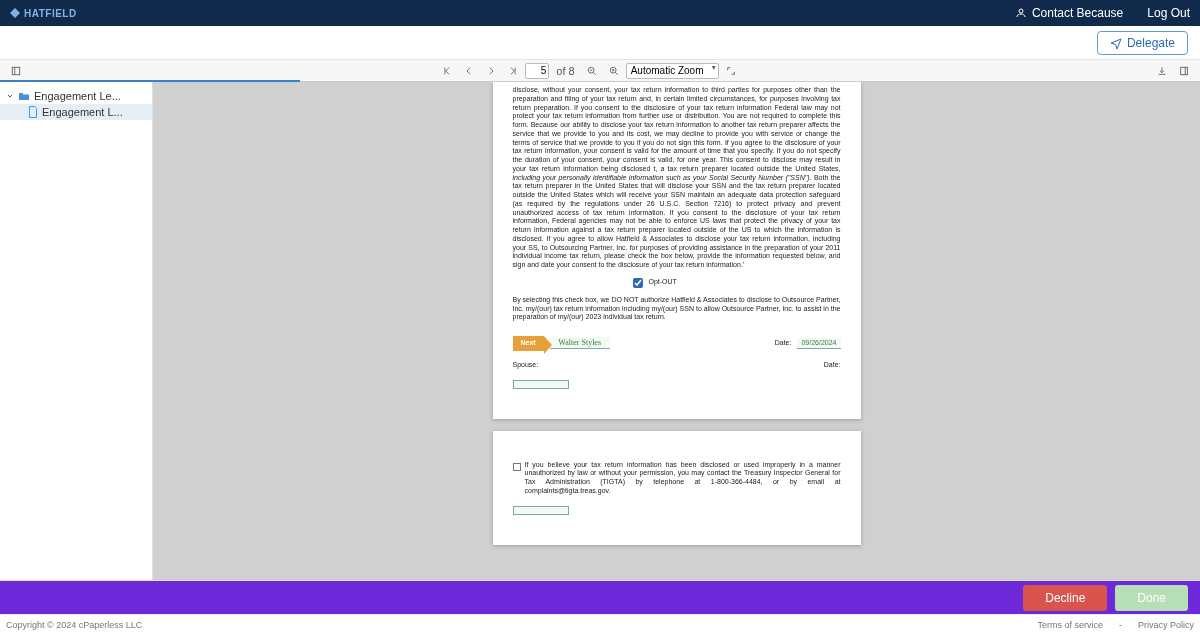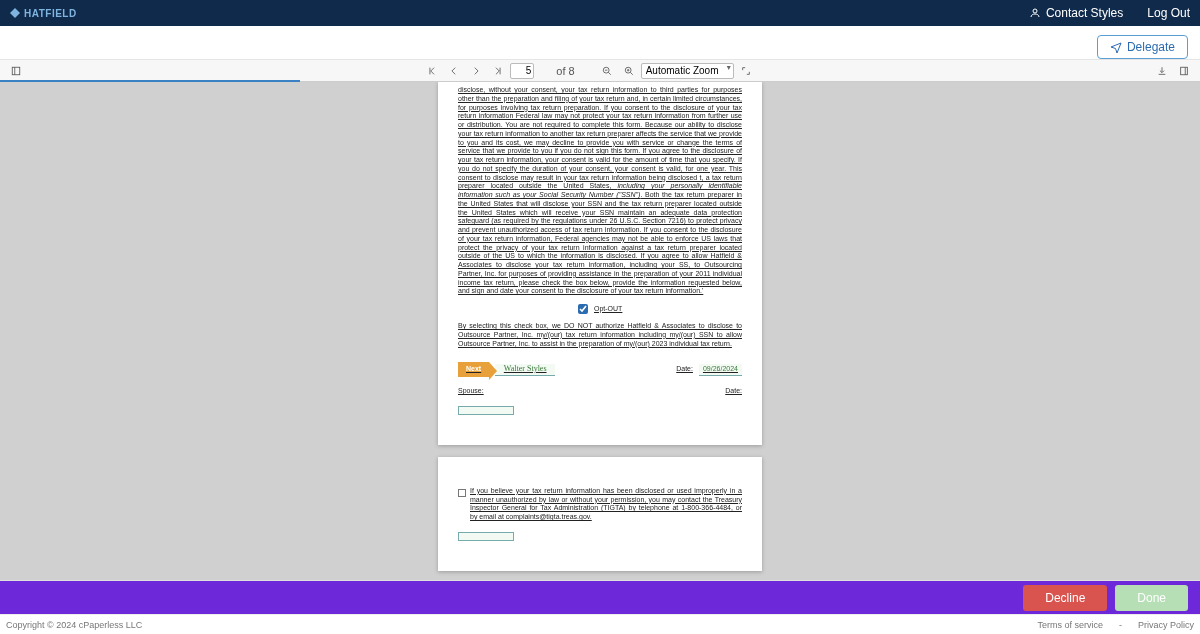--- a/index.html
+++ b/index.html
@@ -8,51 +8,51 @@
 
   
   .topnav { background: #0f2a4a; color: #fff; height: 26px; display: flex; align-items: center; padding: 0 10px; font-size: 12px; }
   .brand { display: flex; align-items: center; gap: 4px; color: #7fb3e0; font-weight: 600; letter-spacing: 0.5px; font-size: 10px; justify-content: center; }
   .brand svg { width: 10px; height: 10px; }
   .topnav-spacer { flex: 1; }
   .topnav a { color: #fff; text-decoration: none; margin-left: 24px; display: flex; align-items: center; gap: 5px; }
   .topnav a svg { width: 12px; height: 12px; }
 
   
-  .delegatebar { background: #fff; height: 34px; display: flex; align-items: flex-end; justify-content: flex-end; padding: 0 12px; border-bottom: 1px solid #e5e5e5; }
+  .delegatebar { background: #fff; height: 34px; display: flex; align-items: center; justify-content: flex-end; padding: 0 12px; border-bottom: 1px solid #e5e5e5; }
   .delegate-btn { border: 1px solid #5a9fd4; color: #2b6cb0; background: #fff; border-radius: 4px; padding: 4px 12px; font-size: 12px; display: flex; align-items: center; gap: 5px; cursor: pointer; }
   .delegate-btn svg { width: 12px; height: 12px; }
 
   
   .pdfbar { background: #f7f7f7; border-bottom: 1px solid #ccc; height: 22px; display: flex; align-items: center; padding: 0 6px; font-size: 11px; color: #555; position: relative; }
   .pdfbar .grp { display: flex; align-items: center; gap: 2px; }
   .pdfbar .sep { flex: 1; }
   .tbtn { width: 20px; height: 18px; display: flex; align-items: center; justify-content: center; border-radius: 2px; cursor: pointer; }
   .tbtn svg { width: 10px; height: 10px; stroke: #555; fill: none; stroke-width: 2; }
   .page-input { width: 24px; height: 16px; font-size: 10px; text-align: right; border: 1px solid #bbb; border-radius: 2px; padding: 0 2px; }
-  .page-of { margin: 0 20px; }
+  .page-of { margin: 0 5px; }
   .zoom-select { height: 16px; font-size: 10px; border: 1px solid #bbb; border-radius: 2px; background: #fff; padding: 0 14px 0 4px; appearance: none; position: relative; }
   .zoom-wrap { position: relative; display: flex; align-items: flex-start; }
   .zoom-wrap::after { content: "▾"; position: absolute; right: 3px; font-size: 8px; color: #666; pointer-events: none; }
   .pdfbar-progress { position:absolute; left:0; bottom:-1px; height:2px; width:25%; background:#3b82c4; }
 
   
   .main { flex: 1; display: flex; overflow: hidden; background: #d0d0d0; }
 
   
   .tree { width: 153px; background: #fff; border-right: 1px solid #ddd; font-size: 11px; padding-top: 6px; }
   .tree-row { display: flex; align-items: center; padding: 2px 6px; gap: 4px; cursor: pointer; }
   .tree-row.folder { color: #333; }
   .tree-row.file { padding-left: 28px; background: #e6eef5; }
   .tree-row svg { flex-shrink: 0; }
   .tree-label { white-space: nowrap; overflow: hidden; text-overflow: ellipsis; }
 
   
   .viewport { flex: 1; overflow: auto; display: flex; flex-direction: column; align-items: center; padding: 0 0 20px 0; }
-  .page { background: #fff; width: 324px; margin: 0 0 12px 0; box-shadow: 0 1px 4px rgba(0,0,0,.25); padding: 0 20px 30px 20px; font-size: 7px; line-height: 1.25; color: #222; position: relative; text-decoration: underline; }
+  .page { background: #fff; width: 368px; margin: 0 0 12px 0; box-shadow: 0 1px 4px rgba(0,0,0,.25); padding: 0 20px 30px 20px; font-size: 7px; line-height: 1.25; color: #222; position: relative; }
   .page.p5 { padding-top: 4px; }
   .page-body { text-align: justify; }
   .page-body i { font-style: italic; }
 
   .optout-row { display: flex; align-items: center; gap: 6px; margin: 8px 0 8px 120px; }
   .optout-row input { width: 10px; height: 10px; accent-color: #2b6cb0; }
 
   .optout-text { margin-bottom: 14px; }
 
   .sig-row { display: flex; align-items: center; gap: 6px; margin-top: 6px; }
@@ -90,21 +90,21 @@
         <polygon points="5,0 10,5 5,10 0,5" fill="#7fb3e0"></polygon>
       </svg>
     <span>HATFIELD</span>
   </div>
   <div class="topnav-spacer"></div>
   <a href="#">
     <svg viewBox="0 0 24 24">
         <circle cx="12" cy="8" r="4" fill="none" stroke="#fff" stroke-width="2"></circle>
         <path d="M4 20c0-4 4-6 8-6s8 2 8 6" fill="none" stroke="#fff" stroke-width="2"></path>
       </svg>
-    <span>Contact Styles</span>
+    <span>Contact Because</span>
   </a>
   <a href="#">
     <span>Log Out</span>
   </a>
 </div>
 
 <div class="delegatebar">
   <button class="delegate-btn">
     <svg viewBox="0 0 24 24">
         <path d="M2 12l20-8-8 20-3-9-9-3z" fill="none" stroke="#2b6cb0" stroke-width="2"></path>
@@ -189,20 +189,37 @@
           <rect x="4" y="3" width="16" height="18"></rect>
           <line x1="15" y1="3" x2="15" y2="21"></line>
         </svg>
       </div>
   </div>
   <div class="pdfbar-progress"></div>
 </div>
 
 <div class="main">
 
+  <div class="tree">
+    <div class="tree-row folder">
+      <svg width="8" height="8" viewBox="0 0 24 24">
+          <polyline points="6 9 12 15 18 9" fill="none" stroke="#555" stroke-width="3"></polyline>
+        </svg>
+      <svg width="12" height="10" viewBox="0 0 24 20">
+          <path d="M2 4h7l2 3h11v11H2z" fill="#4a90d9"></path>
+        </svg>
+      <span class="tree-label">Engagement Le...</span>
+    </div>
+    <div class="tree-row file">
+      <svg width="10" height="12" viewBox="0 0 20 24">
+          <path d="M3 1h10l4 4v18H3z" fill="none" stroke="#4a90d9" stroke-width="2"></path>
+        </svg>
+      <span class="tree-label">Engagement L...</span>
+    </div>
+  </div>
 
   <div class="viewport">
 
     <div class="page p5">
       <div class="page-body">
         <span>disclose, without your consent, your tax return information to third parties for purposes other than the preparation and filing of your tax return and, in certain limited circumstances, for purposes involving tax return preparation. If you consent to the disclosure of your tax return information Federal law may not protect your tax return information from further use or distribution. You are not required to complete this form. Because our ability to disclose your tax return information to another tax return preparer affects the service that we provide to you and its cost, we may decline to provide you with service or change the terms of service that we provide to you if you do not sign this form. If you agree to the disclosure of your tax return information, your consent is valid for the amount of time that you specify. If you do not specify the duration of your consent, your consent is valid, for one year. This consent to disclose may result in your tax return information being disclosed t, a tax return preparer located outside the United States, </span><i>including your personally identifiable information such as your Social Security Number ("SSN")</i><span>. Both the tax return preparer in the United States that will disclose your SSN and the tax return preparer located outside the United States which will receive your SSN maintain an adequate data protection safeguard (as required by the regulations under 26 U.S.C. Section 7216) to protect privacy and prevent unauthorized access of tax return information. If you consent to the disclosure of your tax return information, Federal agencies may not be able to enforce US laws that protect the privacy of your tax return information against a tax return preparer located outside of the US to which the information is disclosed. If you agree to allow Hatfield &amp; Associates to disclose your tax return information, including your SS, to Outsourcing Partner, Inc. for purposes of providing assistance in the preparation of your 2011 individual income tax return, please check the box below, provide the information requested below, and sign and date your consent to the disclosure of your tax return information.'</span>
       </div>
 
       <div class="optout-row">
         <input type="checkbox" checked="" style="">

